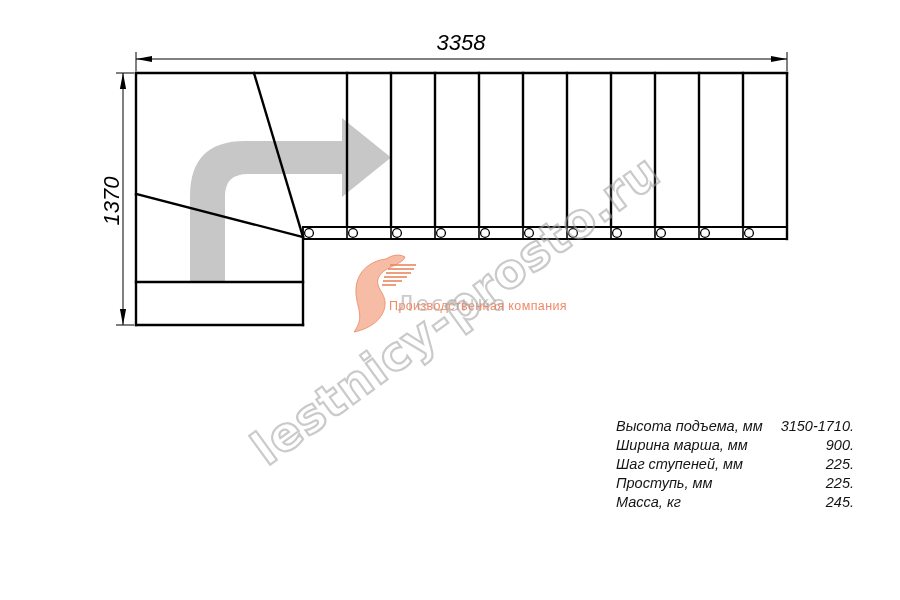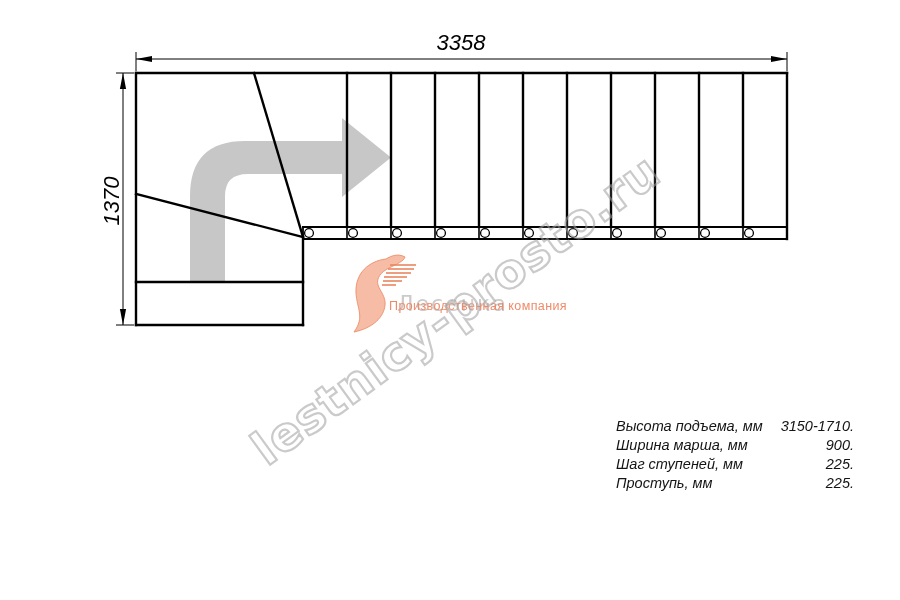--- a/index.html
+++ b/index.html
@@ -161,15 +161,19 @@
       <span class="spec-value">900.</span>
     </div>
     <div class="spec-row">
       <span class="spec-label">Шаг ступеней, мм</span>
       <span class="spec-value">225.</span>
     </div>
     <div class="spec-row">
       <span class="spec-label">Проступь, мм</span>
       <span class="spec-value">225.</span>
     </div>
+    <div class="spec-row">
+      <span class="spec-label">Масса, кг</span>
+      <span class="spec-value">245.</span>
+    </div>
   </div>
 
 </div>
 
 </body></html>

